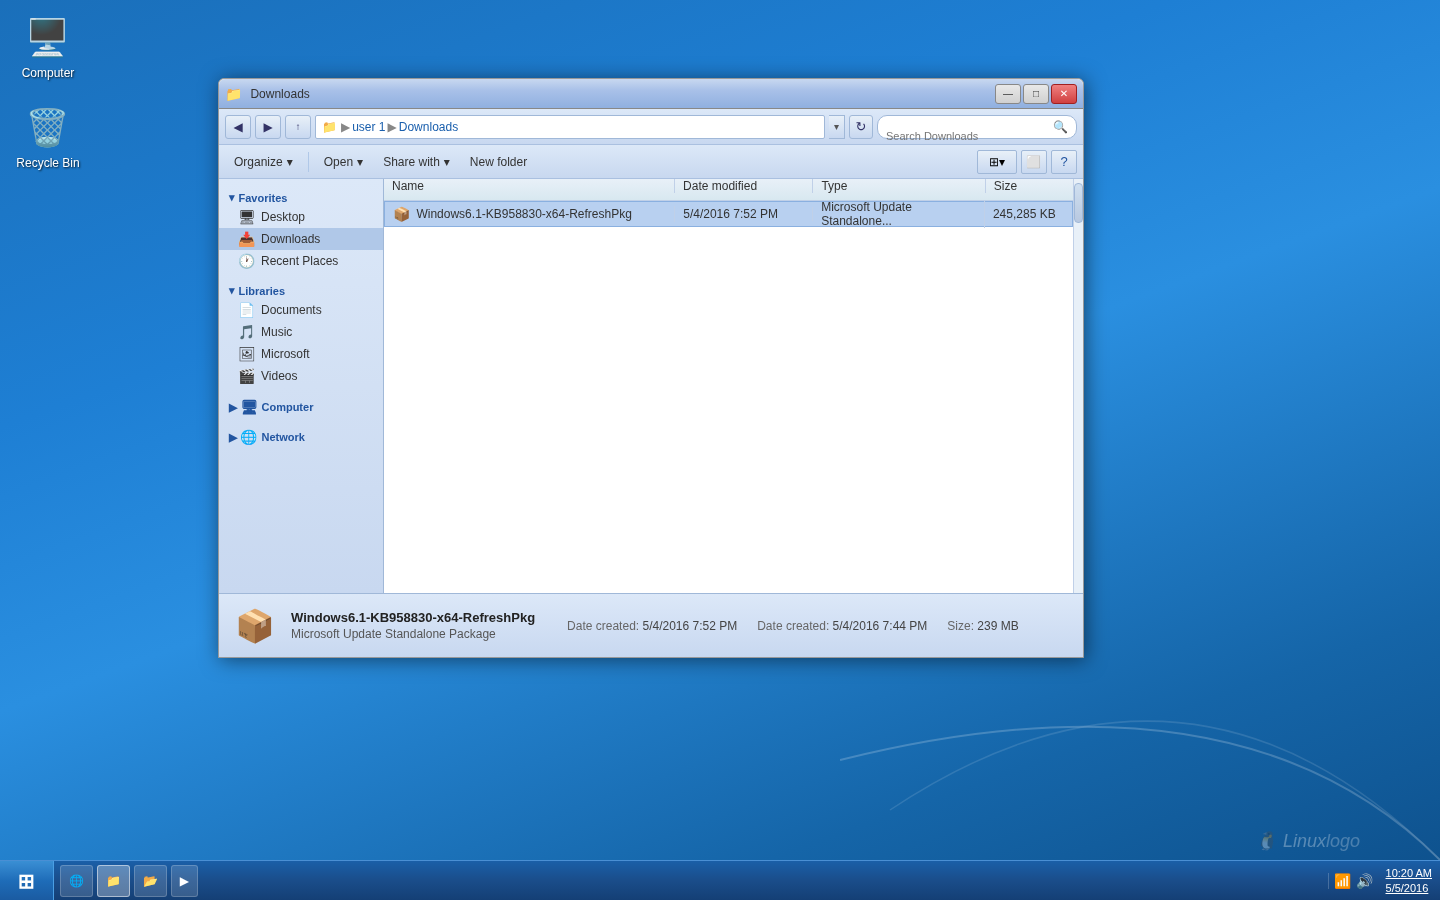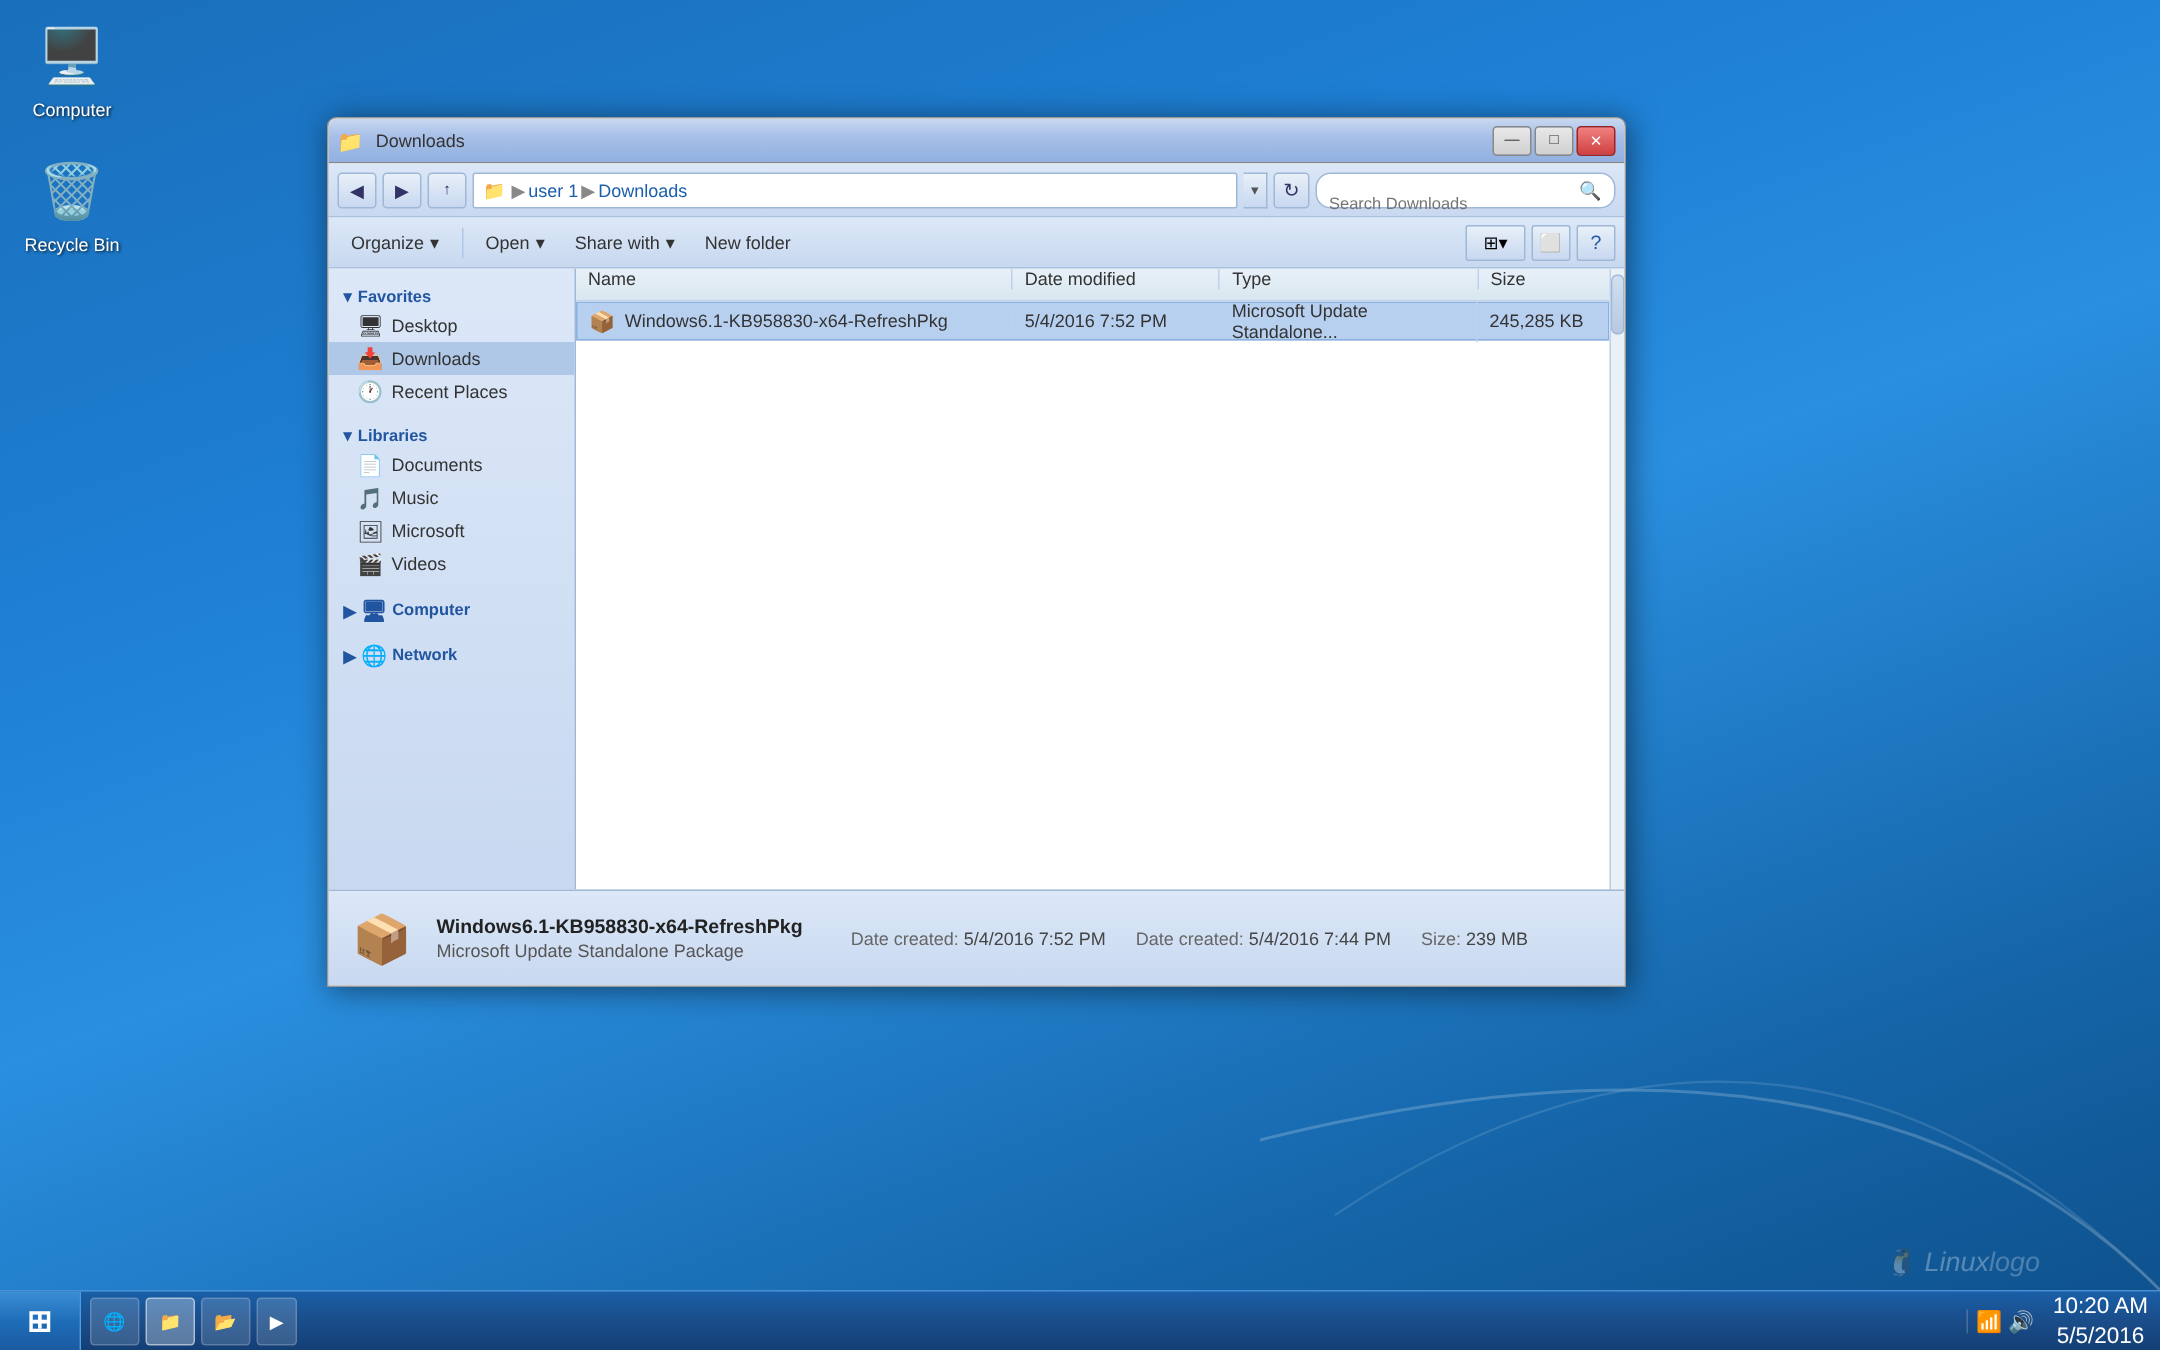--- a/index.html
+++ b/index.html
@@ -92,23 +92,23 @@
     }
     .taskbar-right {
       display: flex;
       align-items: center;
       gap: 6px;
       padding: 0 8px;
       color: white;
       font-size: 11px;
     }
     .taskbar-clock {
-      text-align: center;
       line-height: 1.3;
-      font-size: 15px;
+      font-size: 11px;
+      text-decoration: underline;
     }
     .taskbar-icons {
       display: flex;
       align-items: center;
       gap: 4px;
       padding: 0 6px;
       border-left: 1px solid rgba(255,255,255,0.2);
     }
 
     

